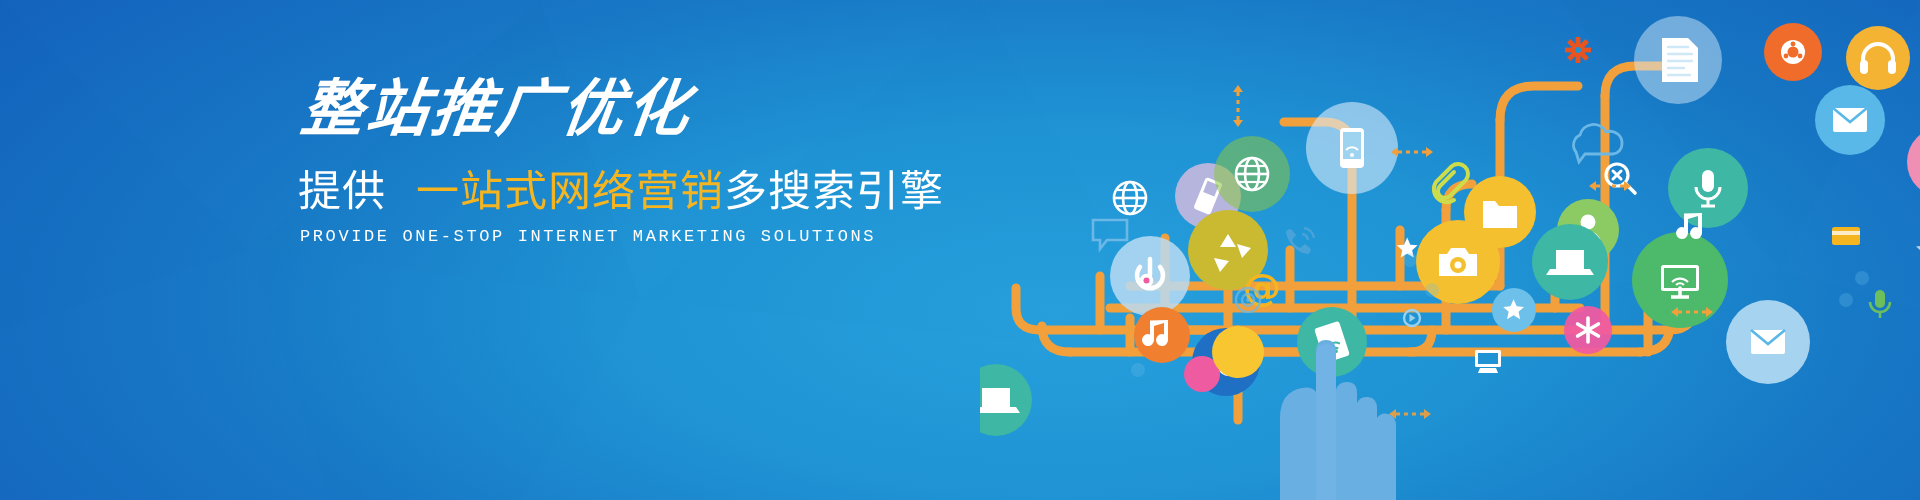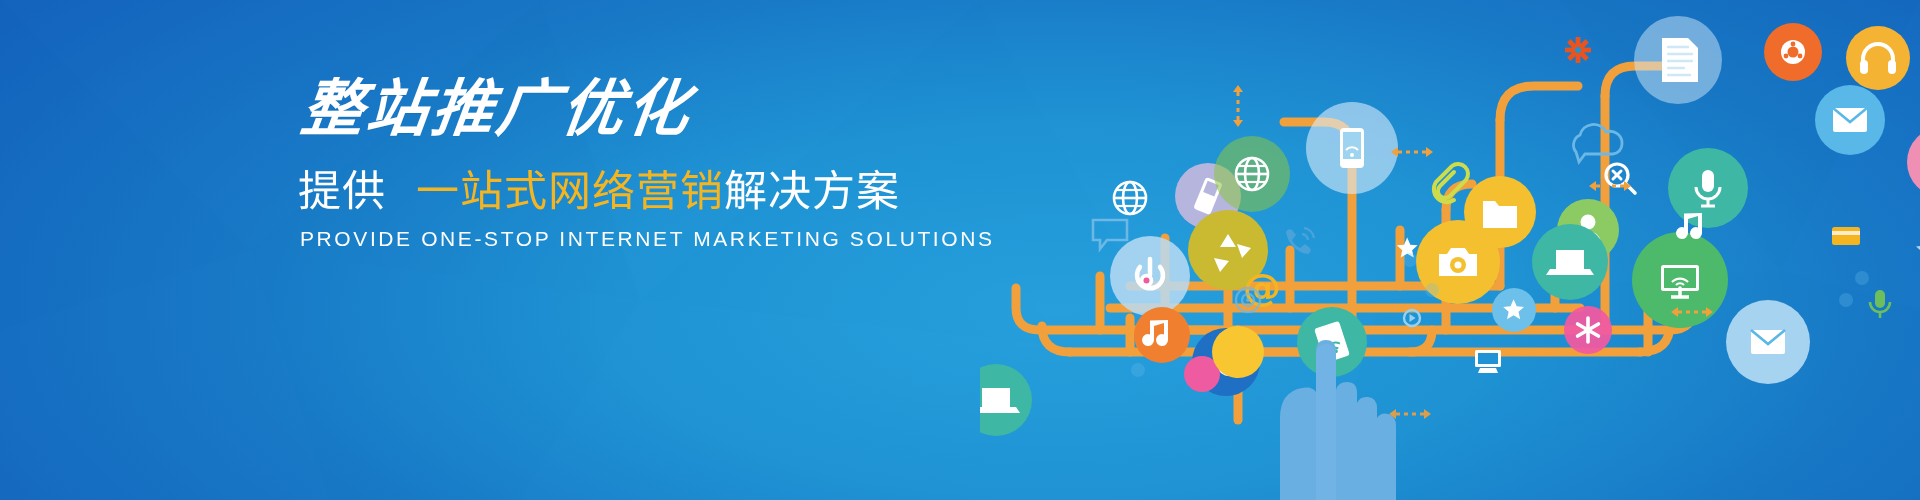--- a/index.html
+++ b/index.html
@@ -46,25 +46,25 @@
   .solution{
     font-size:43px;line-height:1;
     color:#ffffff;
     letter-spacing:1px;
     margin:0 0 14px 2px;
     font-weight:normal;
     white-space:nowrap;
   }
   .solution .hl{color:#f5b521;margin-left:30px;}
   .entag{
-    font-size:21px;
+    font-size:17px;
     color:#ffffff;
     letter-spacing:2.6px;
     margin:0 0 0 4px;
-    font-family:Liberation Sans, sans-serif;
+    font-family:Liberation Mono, monospace;
     white-space:nowrap;
   }
 
   
   .tree{position:absolute;left:980px;top:0;width:940px;height:500px;z-index:4;}
   .hand{position:absolute;left:1228px;top:300px;width:190px;height:200px;z-index:5;}
 </style>
 </head>
 <body>
 
@@ -553,19 +553,19 @@
              q2,-8 11,-8 q10,0 10,11 l0,10 q3,-7 11,-6 q9,1 9,11 l0,10 q4,-6 11,-4 q8,2 8,12
              l0,74 z" fill="#6aafe2"></path>
     <path d="M88,200 L88,56 q0,-12 10,-12 q10,0 10,12 l0,144 z" fill="#7ab8e6" opacity=".45"></path>
   </svg>
 
   <div class="copy">
     <h1 class="headline">整站推广优化</h1>
 
 
     <p class="solution">
-      <span>提供</span><span class="hl">一站式网络营销</span><span>解决方案</span>
+      <span>提供</span><span class="hl">一站式网络营销</span><span>多搜索引擎</span>
     </p>
 
     <p class="entag">PROVIDE ONE-STOP INTERNET MARKETING SOLUTIONS</p>
   </div>
 
 </div>
 
 </body></html>

